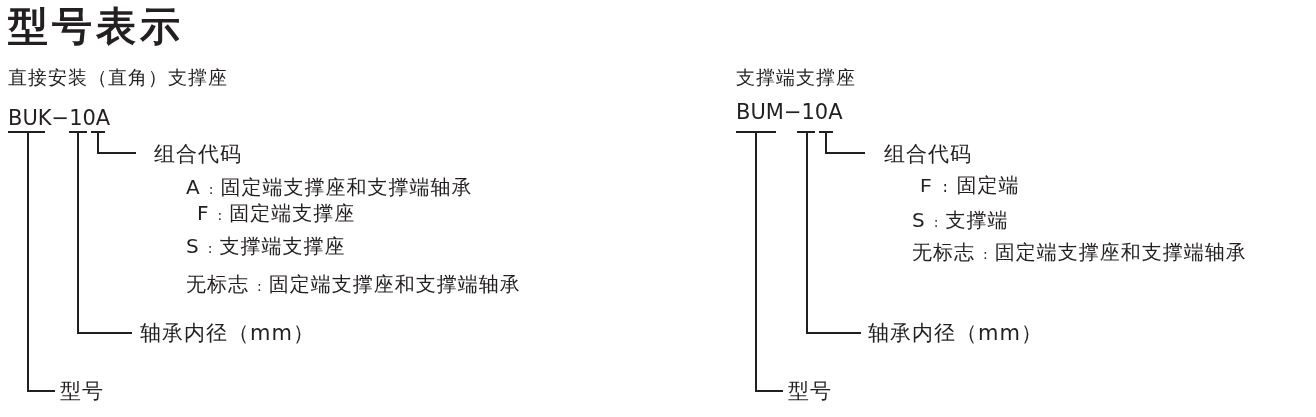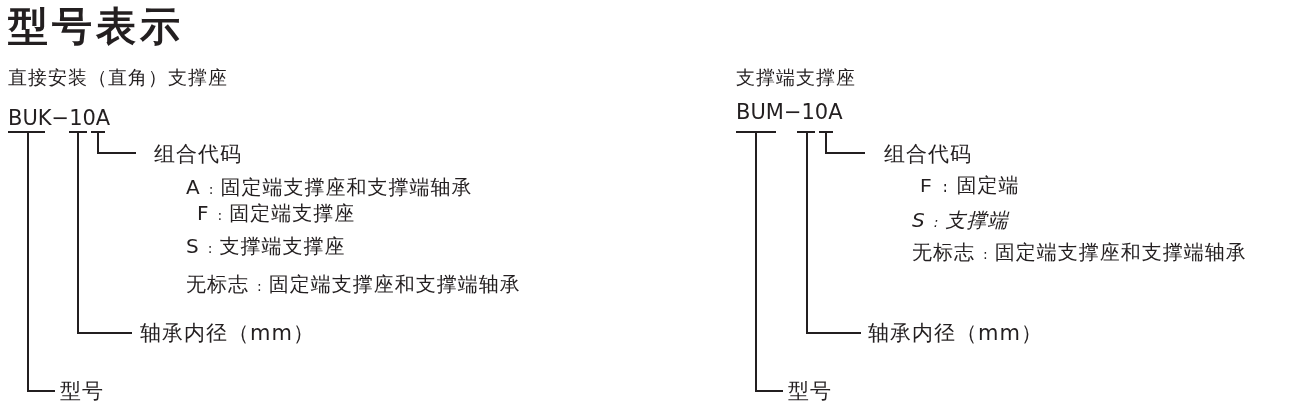--- a/index.html
+++ b/index.html
@@ -70,21 +70,21 @@
 
   <div class="hl" style="left:825px; top:152px; width:40px;"></div>
   <div class="hl" style="left:806px; top:332px; width:55px;"></div>
   <div class="hl" style="left:755px; top:390px; width:28px;"></div>
 
   <div class="abs label" style="left:884px; top:141px;">组合代码</div>
 
   <div class="abs opt" style="left:920px; top:174px;font-family:Liberation Mono, monospace;">
     <span class="key">F</span><span class="sep">:</span><span>固定端</span>
   </div>
-  <div class="abs opt" style="left:912px; top:207px;font-style:italic;">
+  <div class="abs opt" style="left:912px; top:207px;">
     <span class="key">S</span><span class="sep">:</span><span>支撑端</span>
   </div>
   <div class="abs opt" style="left:912px; top:239px;">
     <span class="key">无标志</span><span class="sep">:</span><span>固定端支撑座和支撑端轴承</span>
   </div>
 
   <div class="abs label" style="left:868px; top:320px;">轴承内径（mm）</div>
   <div class="abs label" style="left:788px; top:378px;">型号</div>
 </div>
 

